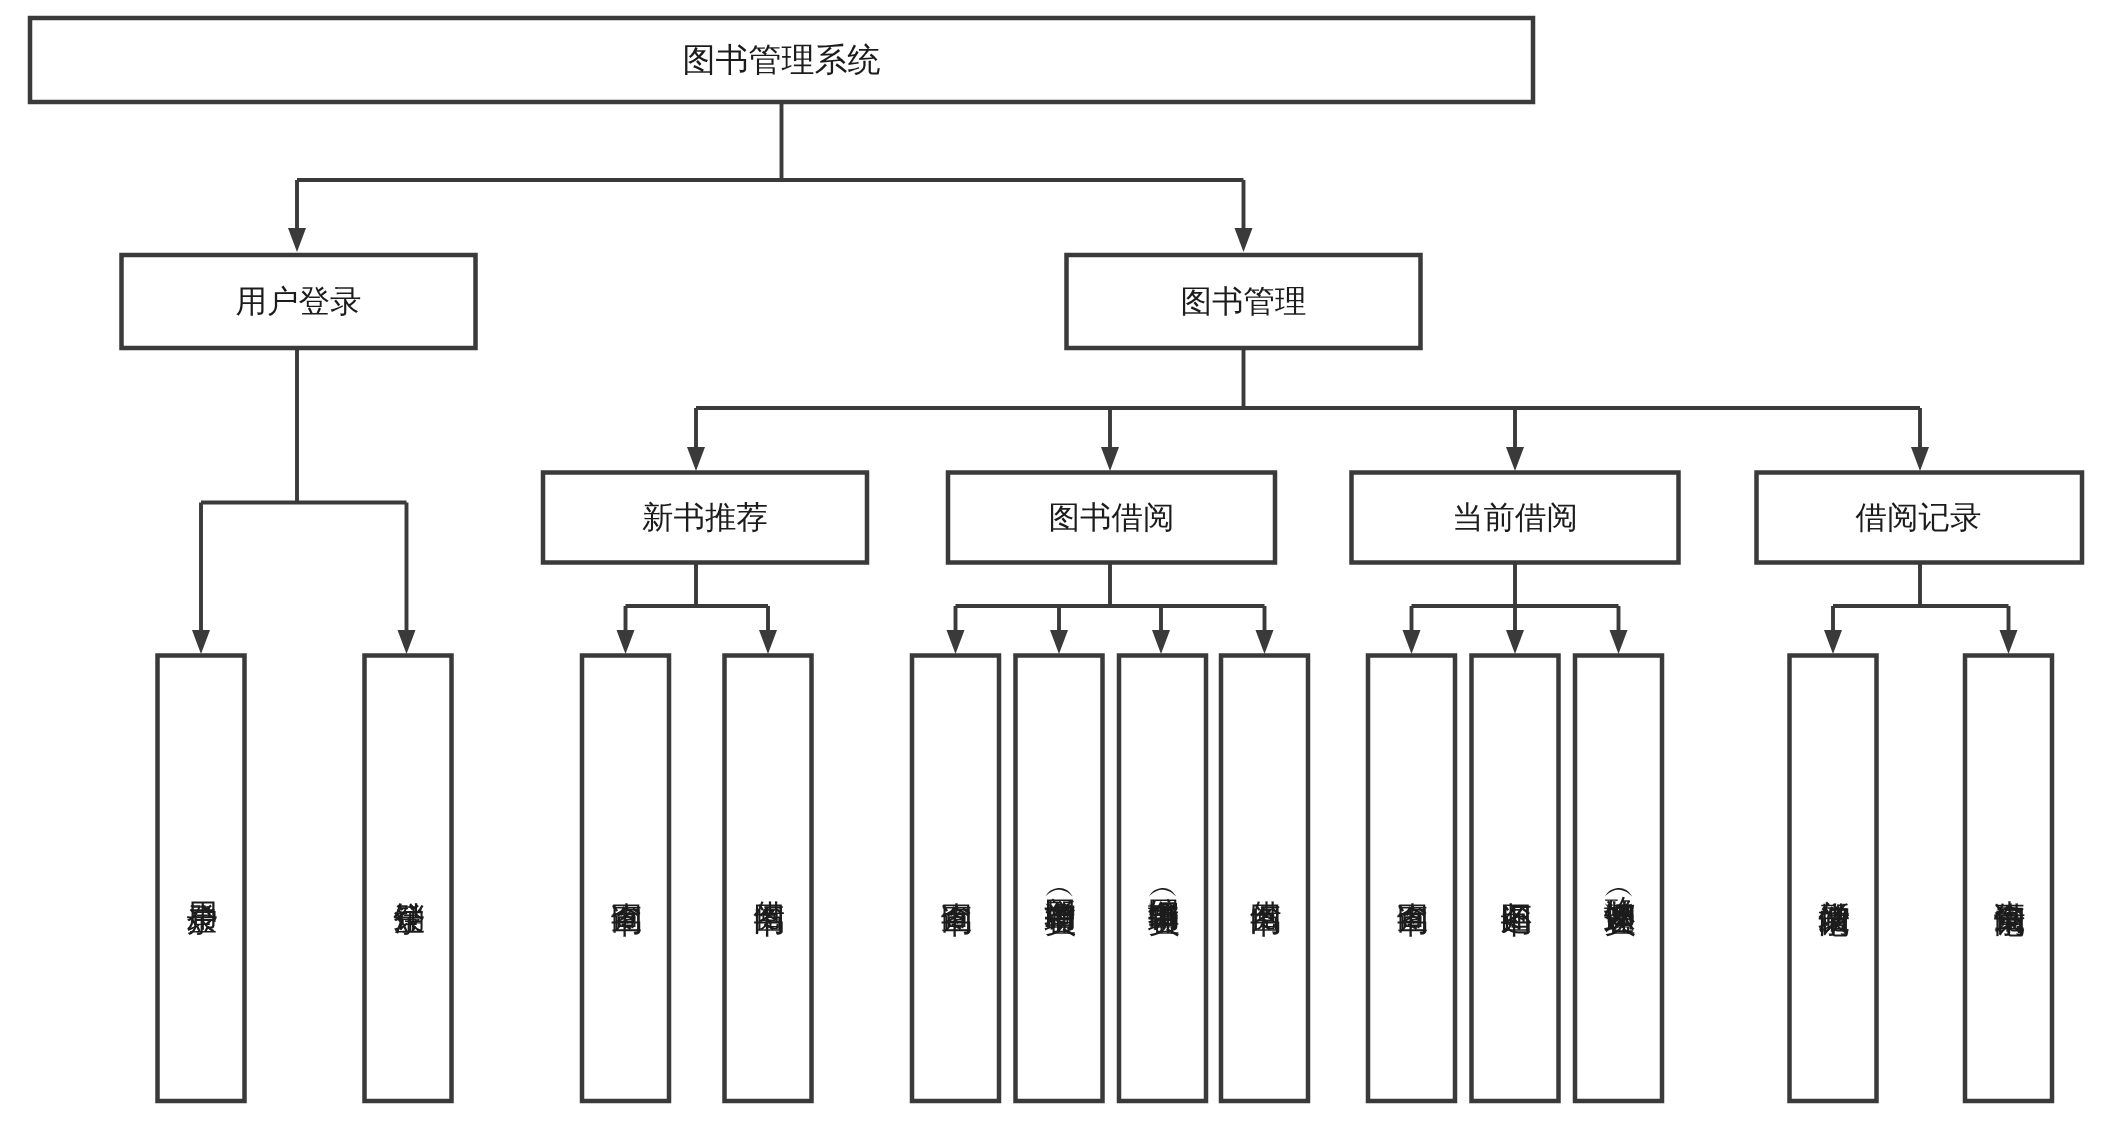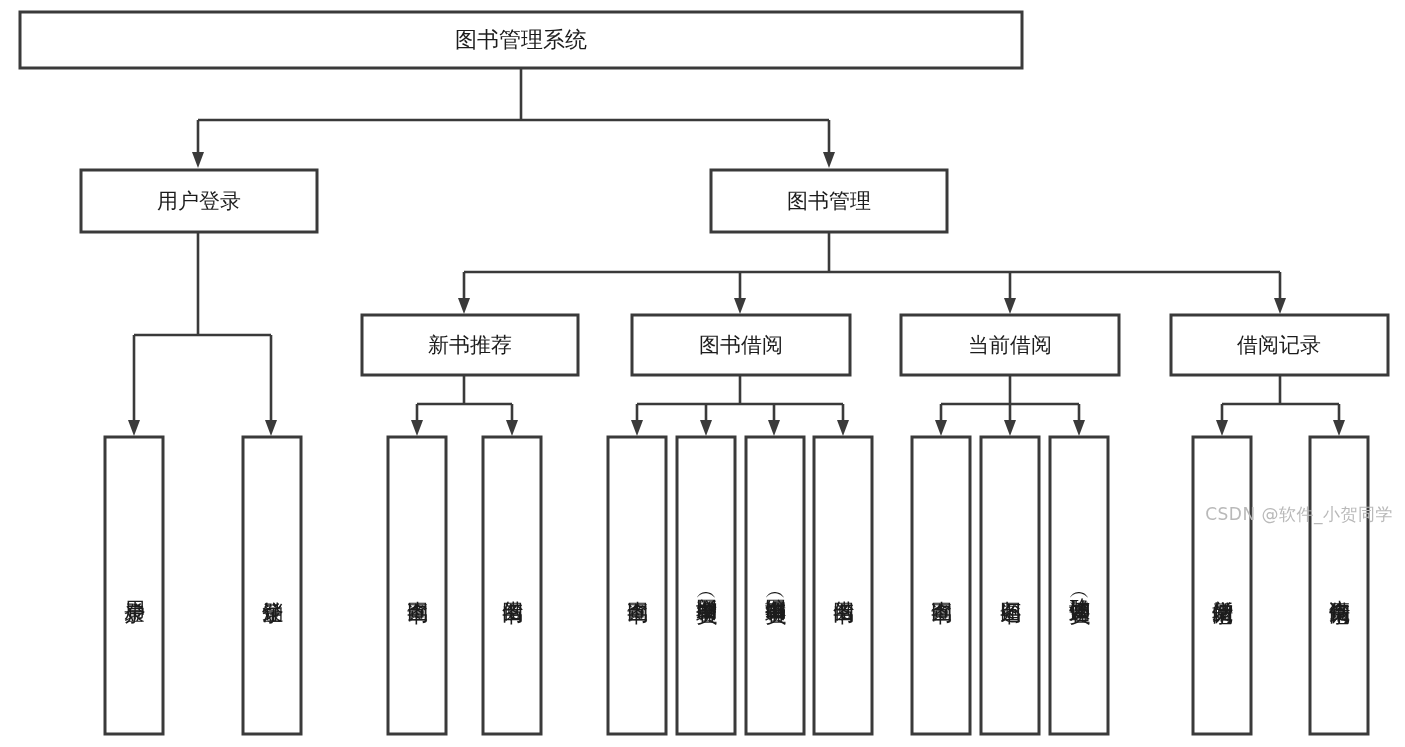--- a/index.html
+++ b/index.html
@@ -238,15 +238,14 @@
   <div class="leaf-label-box" style="left:746px; top:437px; width:58px; height:297px;">编辑图书（管理员）</div>
   <div class="leaf-label-box" style="left:814px; top:437px; width:58px; height:297px;">借阅图书</div>
 
   <div class="leaf-label-box" style="left:912px; top:437px; width:58px; height:297px;">查询图书</div>
   <div class="leaf-label-box" style="left:981px; top:437px; width:58px; height:297px;">归还图书</div>
   <div class="leaf-label-box" style="left:1050px; top:437px; width:58px; height:297px;">确认归还（管理员）</div>
 
   <div class="leaf-label-box" style="left:1193px; top:437px; width:58px; height:297px;">新增借阅记录</div>
   <div class="leaf-label-box" style="left:1310px; top:437px; width:58px; height:297px;">查询借阅记录</div>
 
-  <div class="watermark">CSDN @软件_小贺同学</div>
 
 </div>
 
 </body></html>

